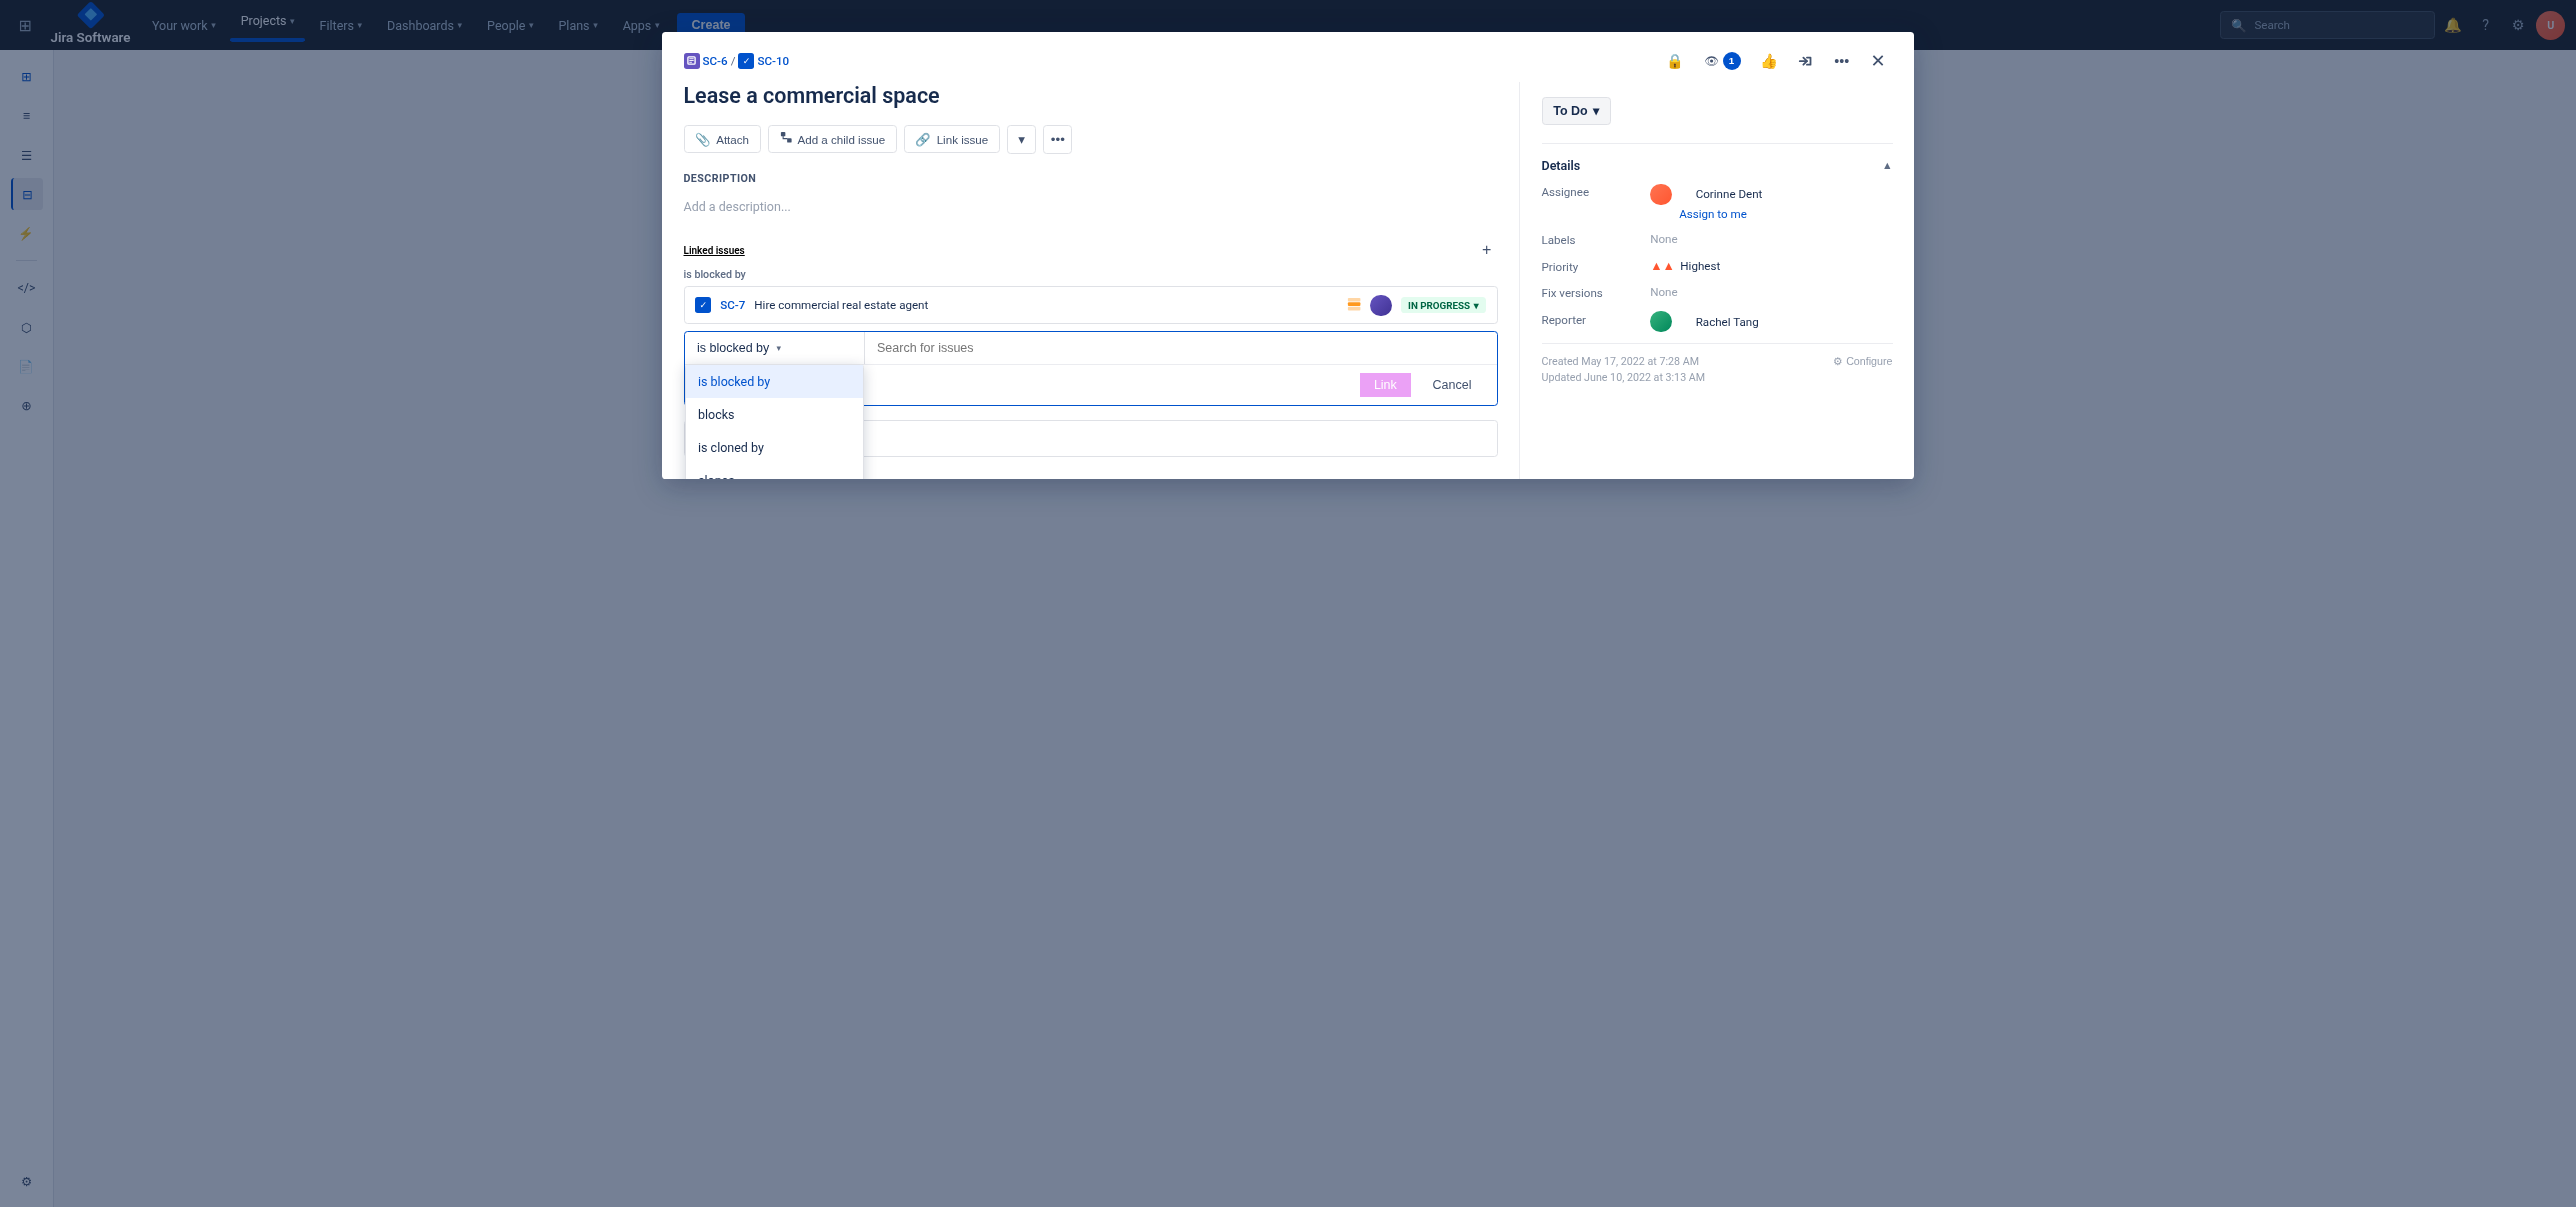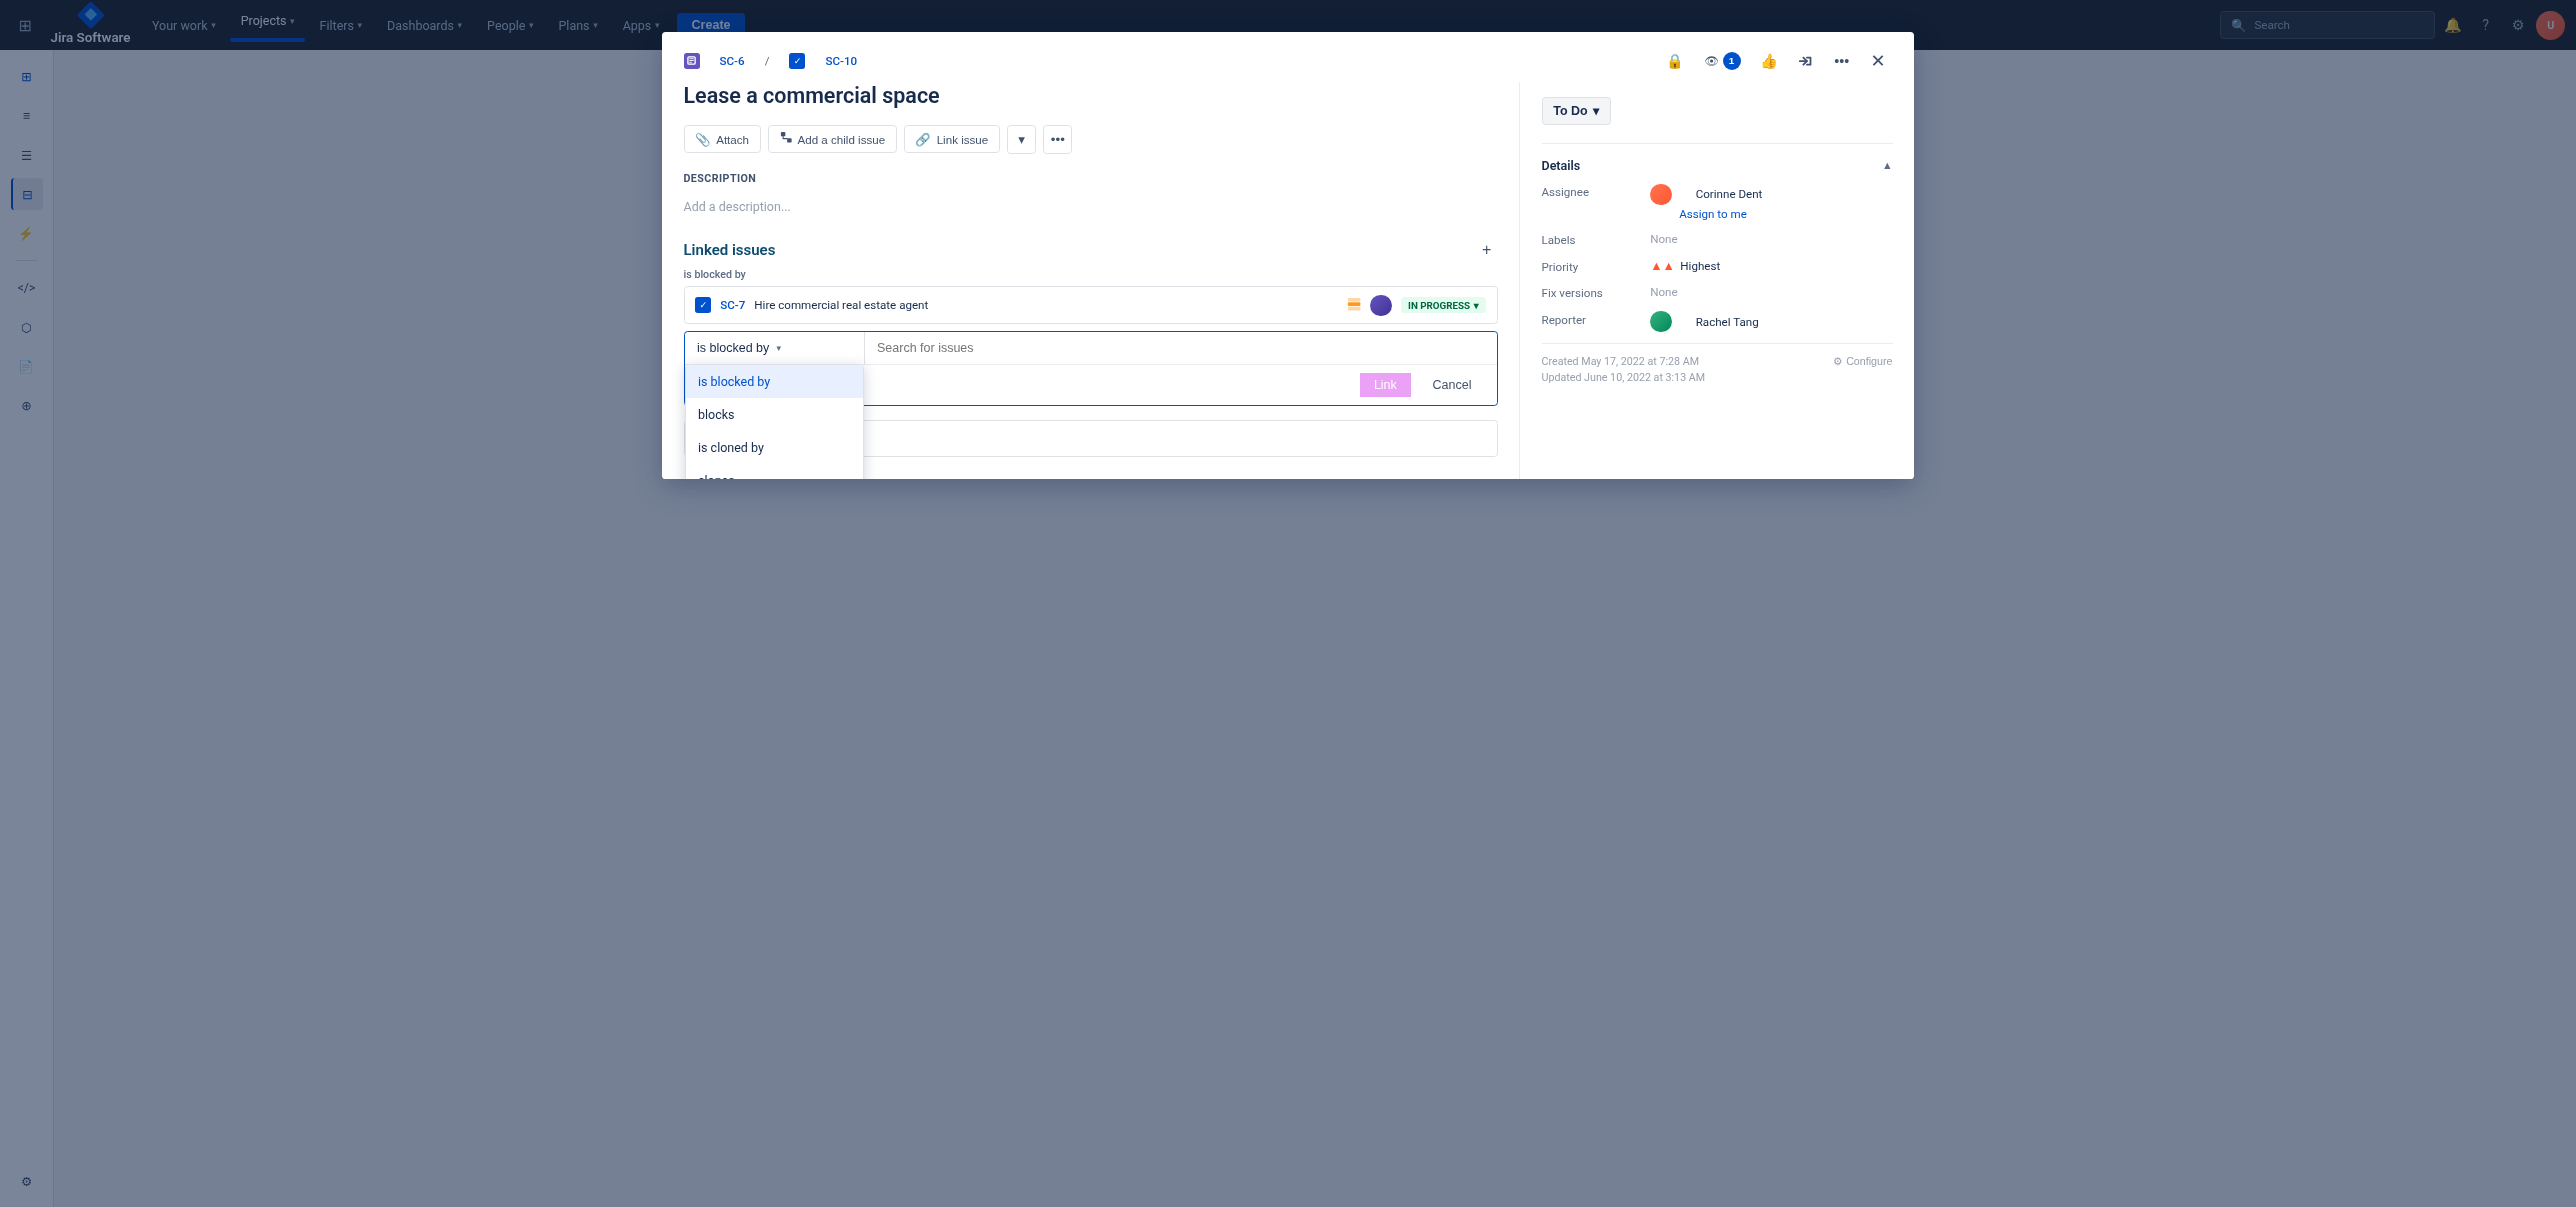--- a/index.html
+++ b/index.html
@@ -155,21 +155,21 @@
     .modal-header {
       display: flex;
       align-items: center;
       justify-content: space-between;
       padding: 14.3px 21.5px 7.2px;
       border-bottom: none;
     }
     .modal-breadcrumb {
       display: flex;
       align-items: center;
-      gap: 20px;
+      gap: 3px;
       font-size: 11.6px;
       color: #5e6c84;
     }
     .breadcrumb-icon {
       width: 16px; height: 16px;
       border-radius: 2.7px;
       display: flex; align-items: center; justify-content: center;
       font-size: 9px;
     }
     .breadcrumb-story { background: #6554c0; color: #fff; }
@@ -297,23 +297,24 @@
       cursor: text;
     }
 
     .linked-issues-header {
       display: flex;
       align-items: center;
       justify-content: space-between;
       margin-bottom: 7.2px;
     }
     .linked-issues-title {
-      font-size: 15px;
+      font-size: 10px;
       font-weight: 600;
-      color: #0c4a6e;
+      color: #000000;
+      text-decoration: underline;
     }
     .add-link-btn {
       width: 21.5px; height: 21.5px;
       display: flex; align-items: center; justify-content: center;
       background: transparent;
       border: none;
       color: #42526e;
       font-size: 16px;
       cursor: pointer;
       border-radius: 3.6px;

